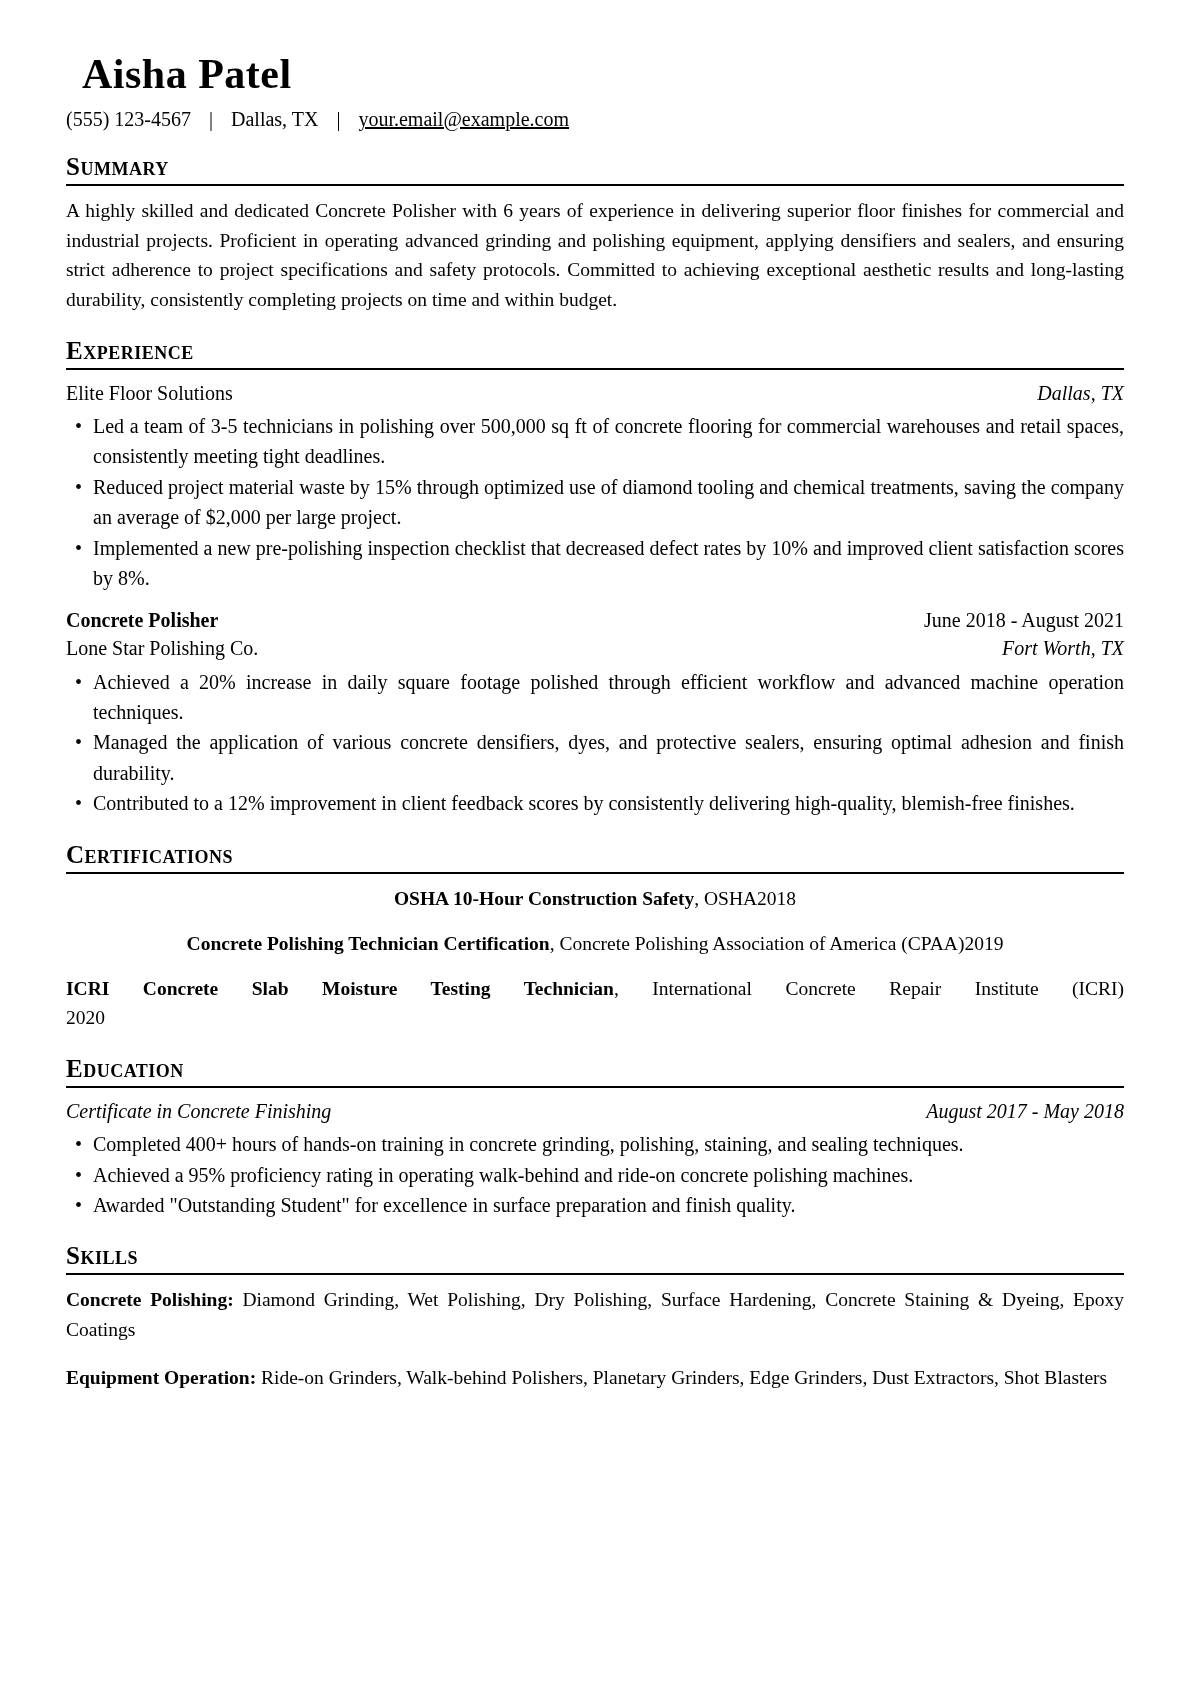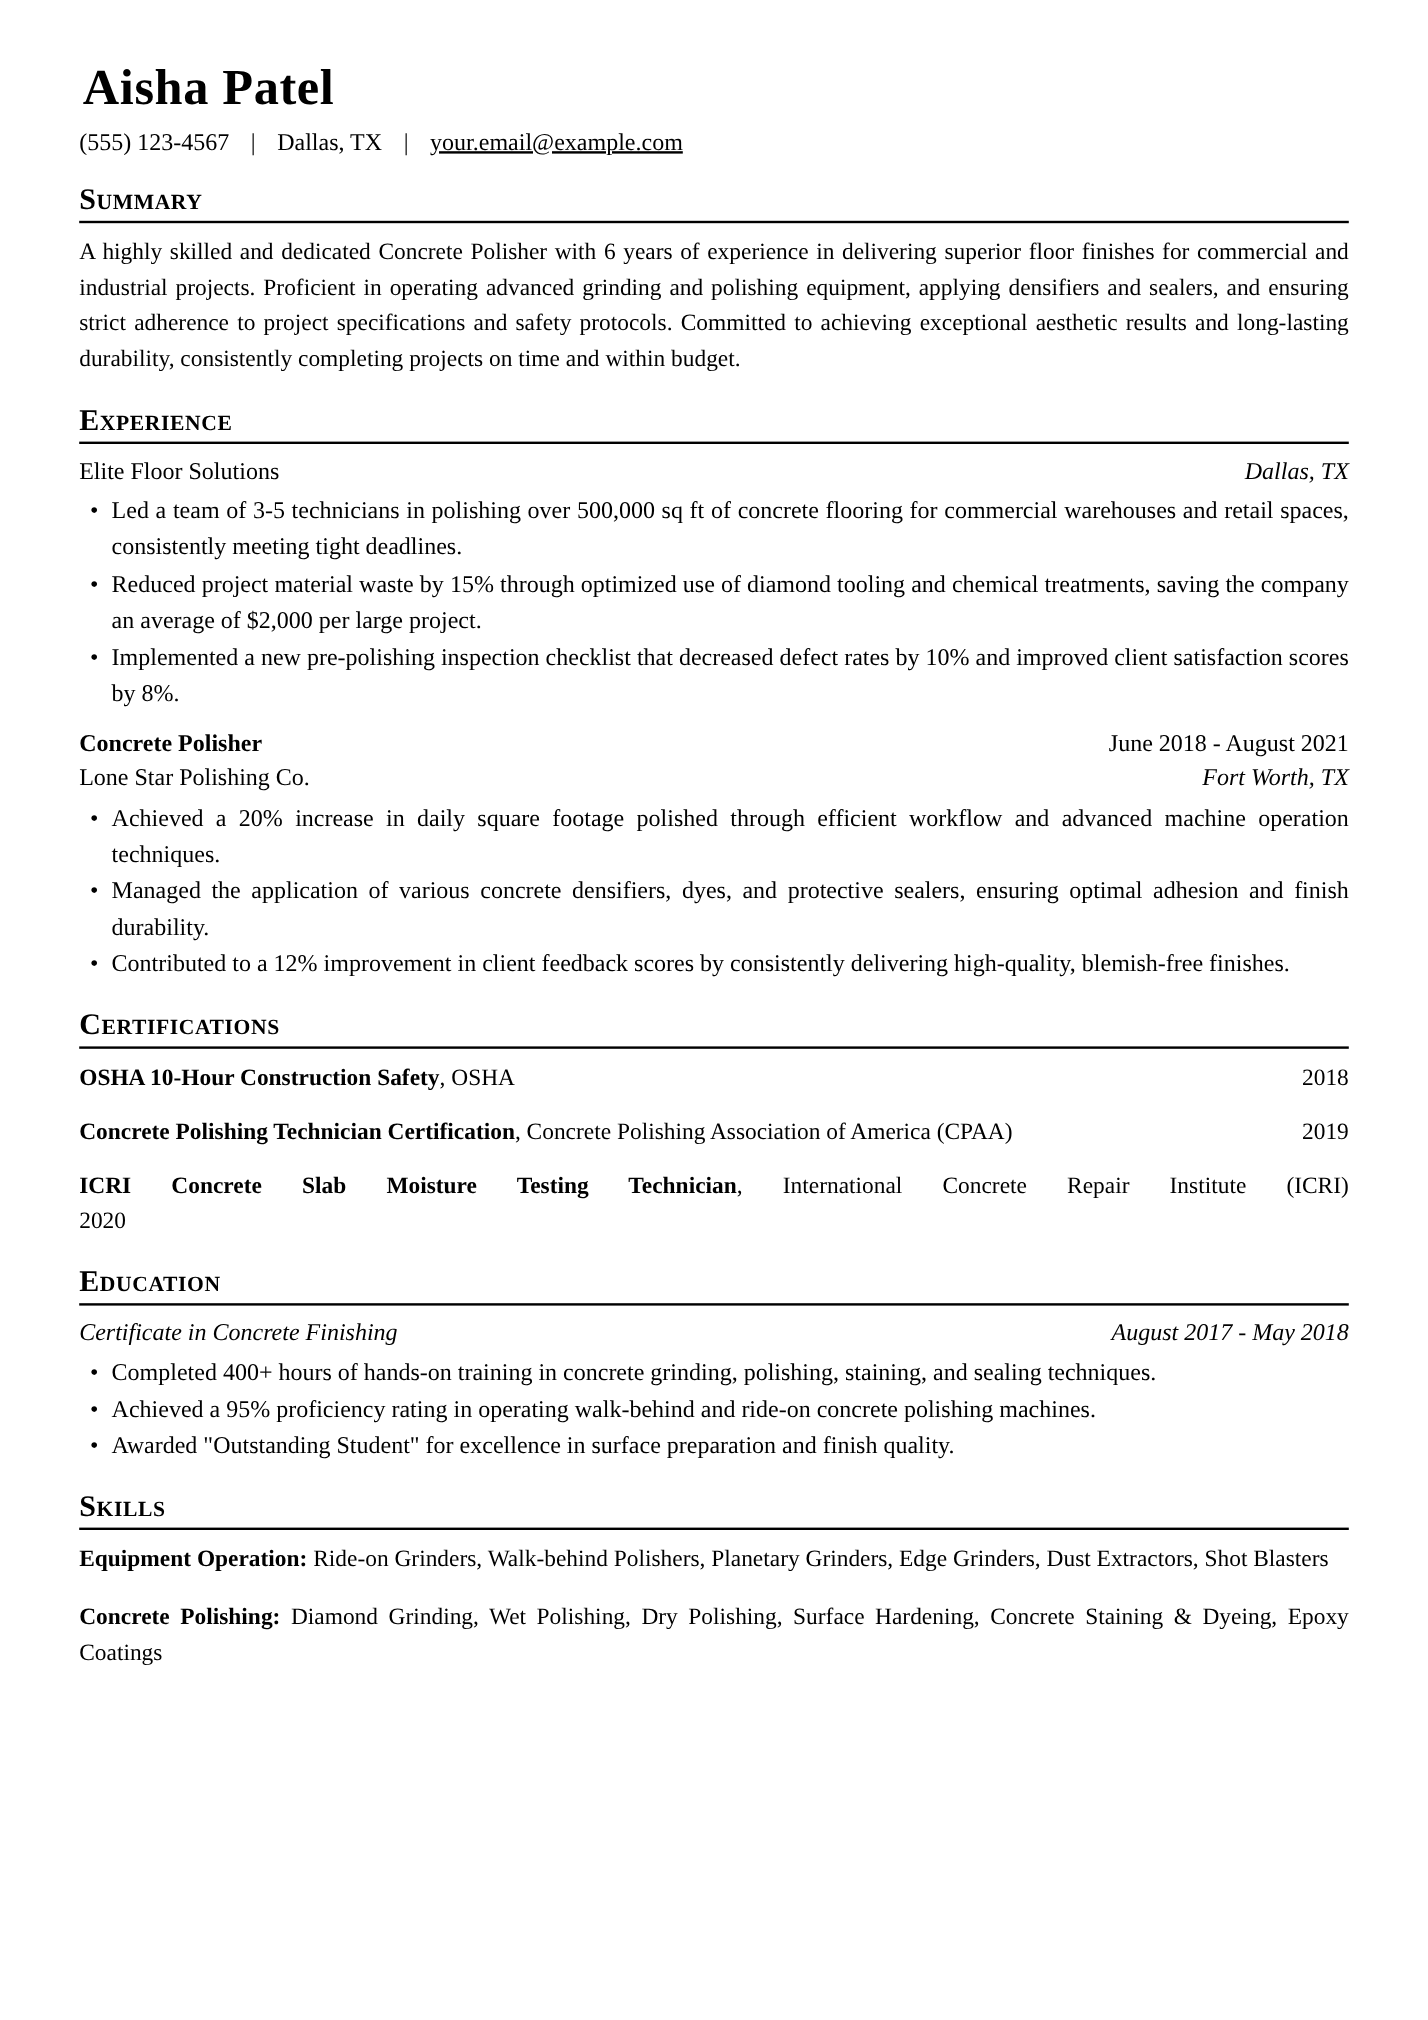--- a/index.html
+++ b/index.html
@@ -10,21 +10,21 @@
     background: #ffffff;
     color: #000000;
     font-family: "Liberation Serif", "DejaVu Serif", serif;
     overflow: hidden;
   }
   .page { padding: 50px 66px 0 66px; }
 
   .name {
     font-size: 42px;
     font-weight: bold;
-    margin: 0 0 10px 3px;
+    margin: 0 0 10px 16px;
     letter-spacing: 0.5px;
   }
   .contact {
     font-size: 20px;
     margin: 0 0 22px 0;
   }
   .contact .sep { margin: 0 13px; }
   .email { text-decoration: underline; color: #000; cursor: pointer; }
 
   h2.section-heading {
@@ -67,21 +67,21 @@
     margin: 0;
   }
   ul.bullets li::before {
     content: "\2022";
     position: absolute;
     left: 9px;
     top: 0;
   }
 
   .cert { font-size: 19.5px; line-height: 1.5; margin: 0 0 16px 0; }
-  .cert-line { display: flex; justify-content: space-between; align-items: baseline; }
+  .cert-line { display: flex; justify-content: center; align-items: baseline; }
   .just-full { display: block; text-align: justify; text-align-last: justify; hyphens: none; }
   .year-below { display: block; }
 
   .skill-group {
     font-size: 19.5px;
     line-height: 1.52;
     text-align: justify;
     hyphens: auto;
     margin: 0 0 18px 0;
   }
@@ -173,22 +173,22 @@
         <li>Completed 400+ hours of hands-on training in concrete grinding, polishing, staining, and sealing techniques.</li>
         <li>Achieved a 95% proficiency rating in operating walk-behind and ride-on concrete polishing machines.</li>
         <li>Awarded "Outstanding Student" for excellence in surface preparation and finish quality.</li>
       </ul>
     </div>
   </section>
 
   <section>
     <h2 class="section-heading">Skills</h2>
     <p class="skill-group">
+      <span class="bold">Concrete Polishing:</span>
+      <span>Diamond Grinding, Wet Polishing, Dry Polishing, Surface Hardening, Concrete Staining &amp; Dyeing, Epoxy Coatings</span>
+    </p>
+    <p class="skill-group">
       <span class="bold">Equipment Operation:</span>
       <span>Ride-on Grinders, Walk-behind Polishers, Planetary Grinders, Edge Grinders, Dust Extractors, Shot Blasters</span>
-    </p>
-    <p class="skill-group">
-      <span class="bold">Concrete Polishing:</span>
-      <span>Diamond Grinding, Wet Polishing, Dry Polishing, Surface Hardening, Concrete Staining &amp; Dyeing, Epoxy Coatings</span>
     </p>
   </section>
 
 </div>
 
 </body></html>

